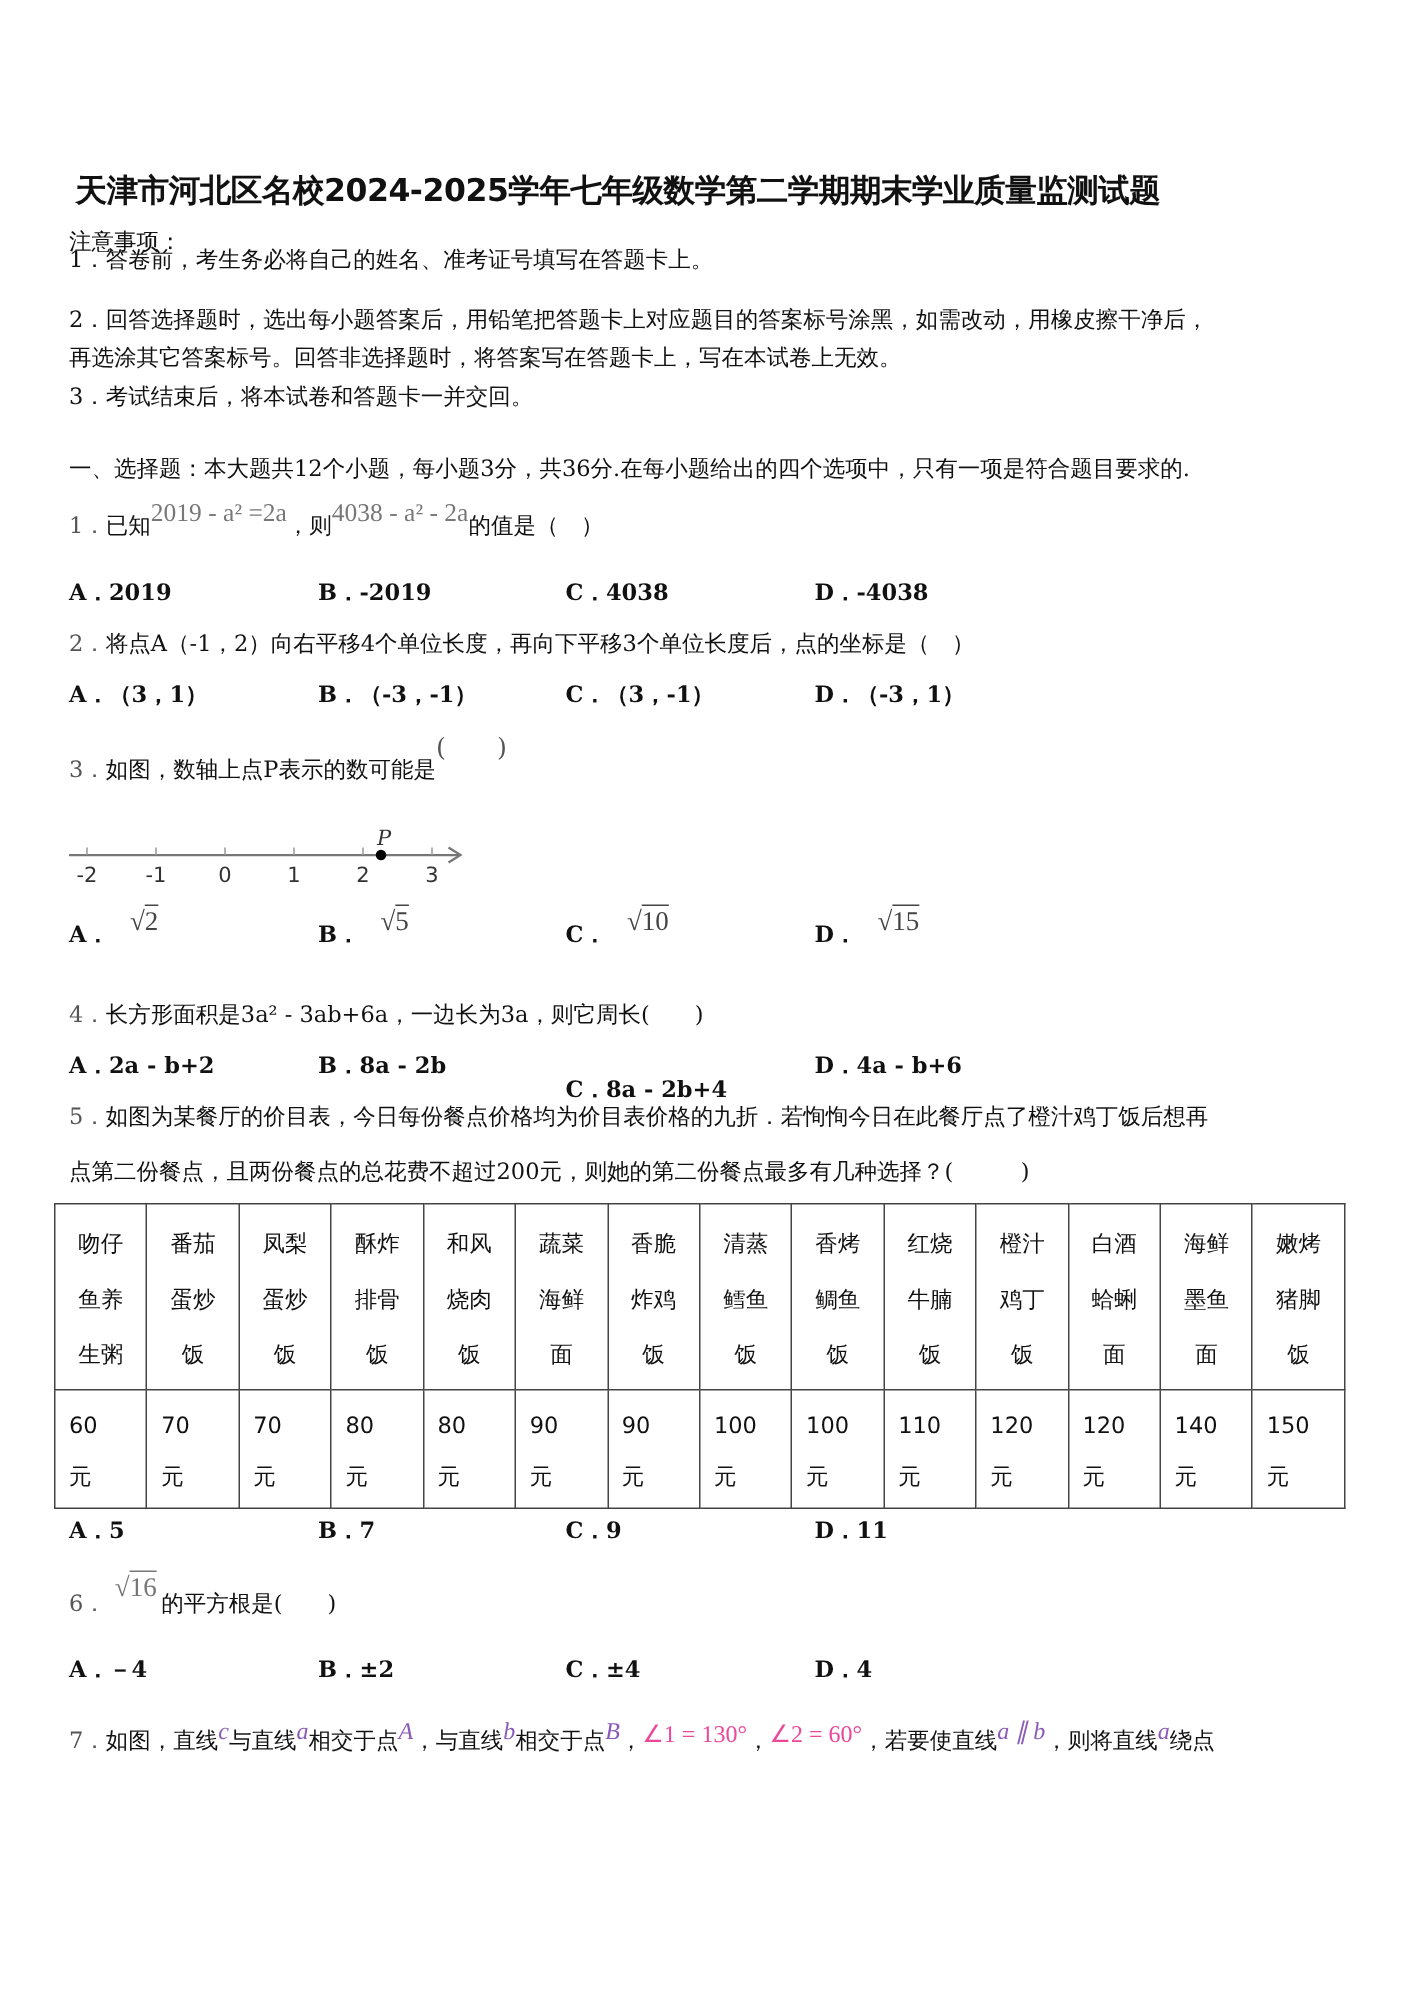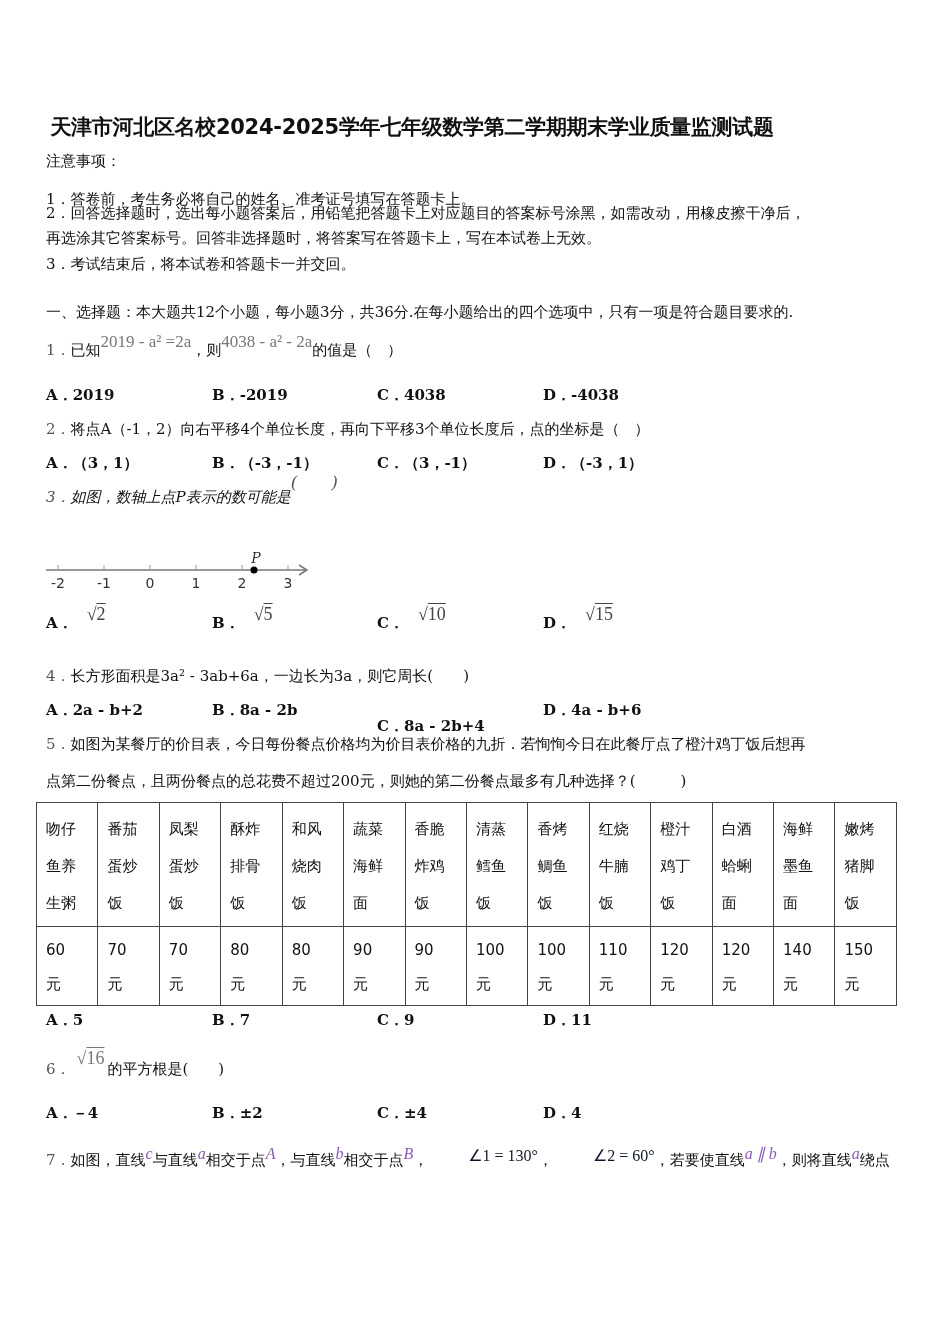--- a/index.html
+++ b/index.html
@@ -26,32 +26,32 @@
   .numline { left: 44px; top: 548px; width: 270px; height: 45px; }
   table.menu {
     position: absolute; left: 36px; top: 802px; width: 861px;
     border-collapse: collapse; font-family: "DejaVu Sans", "Liberation Sans", sans-serif;
     font-size: 15px;
   }
   table.menu td {
     border: 1.5px solid #444; vertical-align: top; padding: 8px 9px 0 9px;
     line-height: 37px; text-align: left;
   }
-  table.menu tr.names td { height: 115px; }
+  table.menu tr.names td { height: 115px; text-align: center; }
   table.menu tr.prices td { height: 72px; line-height: 34px; padding-top: 6px; }
   .purple { color: #8a5ab8; font-family: "Liberation Serif", serif; font-style: italic; font-size: 16px; position: relative; top: -6px; }
-  .angle { color: #0f172a; font-family: "Liberation Serif", serif; font-size: 16px; position: relative; top: -4px; margin-left: 40px; }
+  .angle { color: #ec4899; font-family: "Liberation Serif", serif; font-size: 16px; position: relative; top: -4px; }
 </style>
 </head>
 <body>
 
 <div class="abs title">天津市河北区名校2024-2025学年七年级数学第二学期期末学业质量监测试题</div>
 
 <div class="abs line" style="top:152px;">注意事项：</div>
-<div class="abs line" style="top:190px;">1．答卷前，考生务必将自己的姓名、准考证号填写在答题卡上。</div>
+<div class="abs line" style="top:164px;">1．答卷前，考生务必将自己的姓名、准考证号填写在答题卡上。</div>
 <div class="abs line" style="top:204px;">2．回答选择题时，选出每小题答案后，用铅笔把答题卡上对应题目的答案标号涂黑，如需改动，用橡皮擦干净后，</div>
 <div class="abs line" style="top:229px;">再选涂其它答案标号。回答非选择题时，将答案写在答题卡上，写在本试卷上无效。</div>
 <div class="abs line" style="top:255px;">3．考试结束后，将本试卷和答题卡一并交回。</div>
 
 <div class="abs line" style="top:303px;">一、选择题：本大题共12个小题，每小题3分，共36分.在每小题给出的四个选项中，只有一项是符合题目要求的.</div>
 
 <div class="abs line" style="top:340px;">
   <span class="qnum">1．</span><span>已知</span><span class="math">2019 - a² =2a</span><span>，则</span><span class="math">4038 - a² - 2a</span><span>的值是（　）</span>
 </div>
 <div class="abs line opt" style="top:386px; left:46px;"><span>A．</span><span>2019</span></div>
@@ -60,21 +60,21 @@
 <div class="abs line opt" style="top:386px; left:543px;"><span>D．</span><span>-4038</span></div>
 
 <div class="abs line" style="top:420px;">
   <span class="qnum">2．</span><span>将点A（-1，2）向右平移4个单位长度，再向下平移3个单位长度后，点的坐标是（　）</span>
 </div>
 <div class="abs line opt" style="top:454px; left:46px;"><span>A．</span><span>（3，1）</span></div>
 <div class="abs line opt" style="top:454px; left:212px;"><span>B．</span><span>（-3，-1）</span></div>
 <div class="abs line opt" style="top:454px; left:377px;"><span>C．</span><span>（3，-1）</span></div>
 <div class="abs line opt" style="top:454px; left:543px;"><span>D．</span><span>（-3，1）</span></div>
 
-<div class="abs line" style="top:485px;font-style:italic;">
+<div class="abs line" style="top:501px;">
   <span class="qnum">3．</span><span>如图，数轴上点P表示的数可能是</span><span style="position:relative; top:-14px; color:#555; font-size:17px;">(　　)</span>
 </div>
 
 <svg class="abs numline" viewBox="0 0 270 45" width="270" height="45">
   <line x1="2" y1="22" x2="262" y2="22" stroke="#777" stroke-width="1.5"></line>
   <polyline points="255,17 263,22 255,27" fill="none" stroke="#777" stroke-width="1.5"></polyline>
   <g stroke="#999" stroke-width="1">
     <line x1="14" y1="17" x2="14" y2="22"></line>
     <line x1="60" y1="17" x2="60" y2="22"></line>
     <line x1="106" y1="17" x2="106" y2="22"></line>

